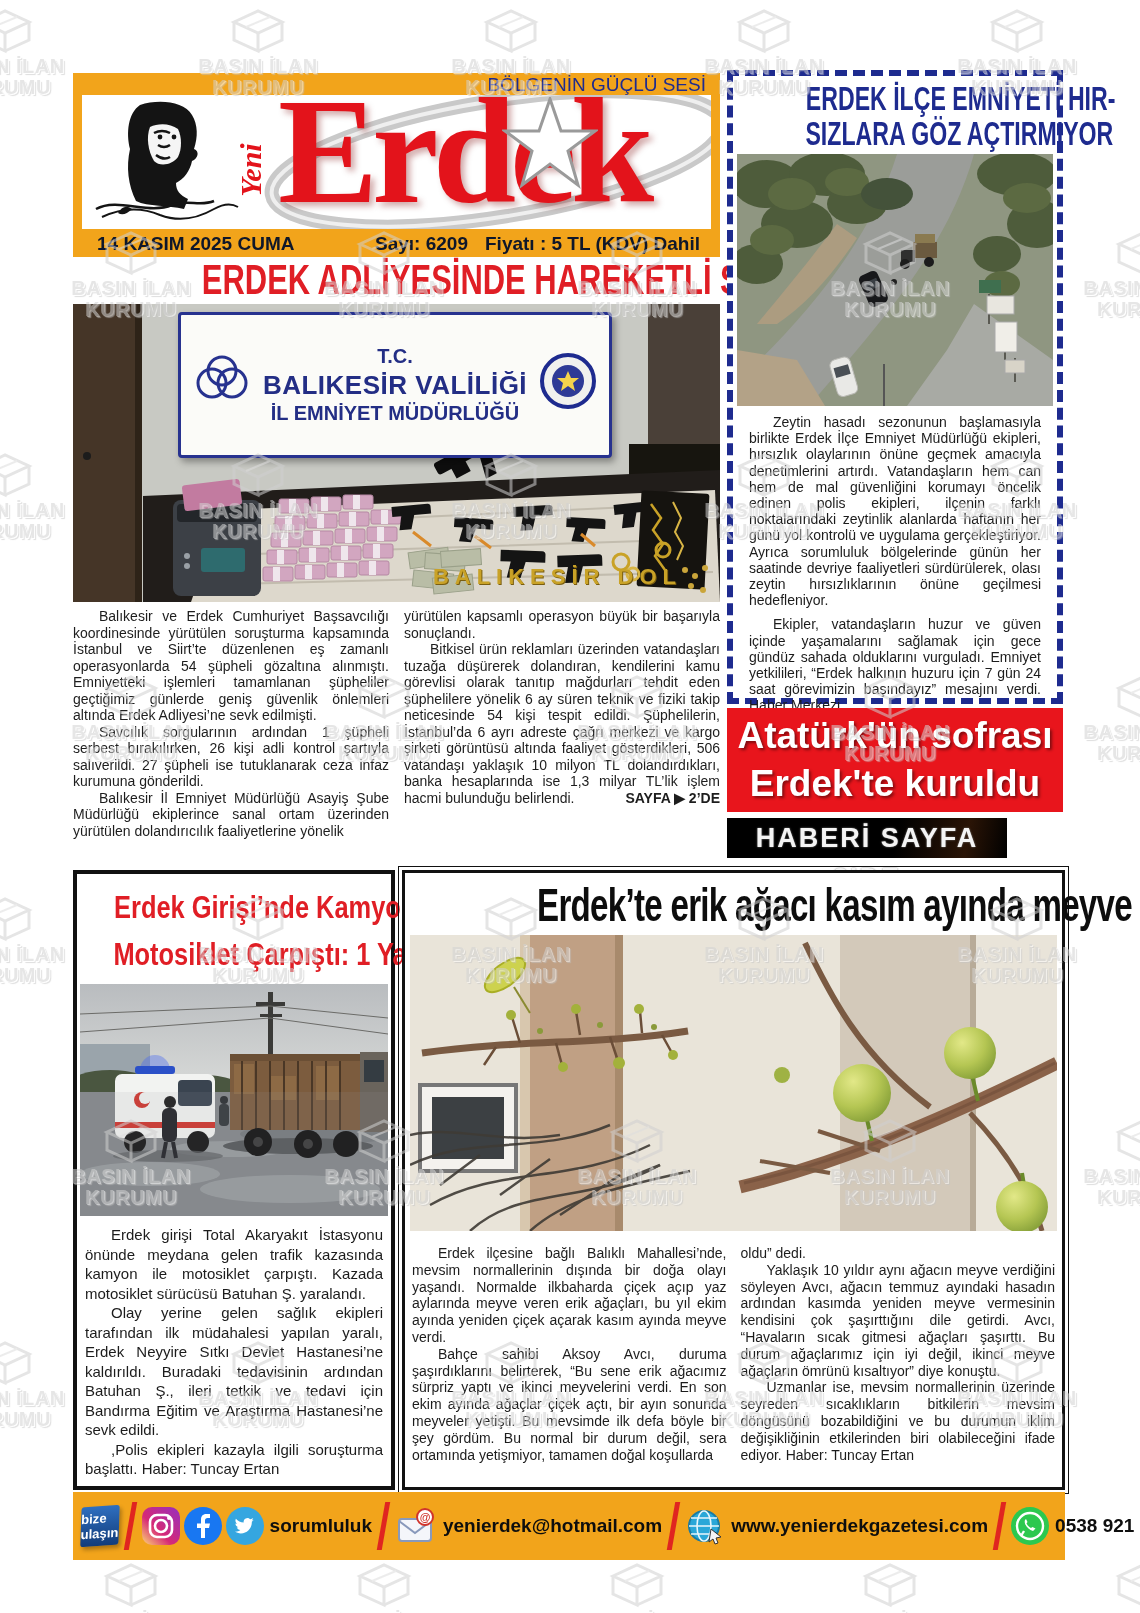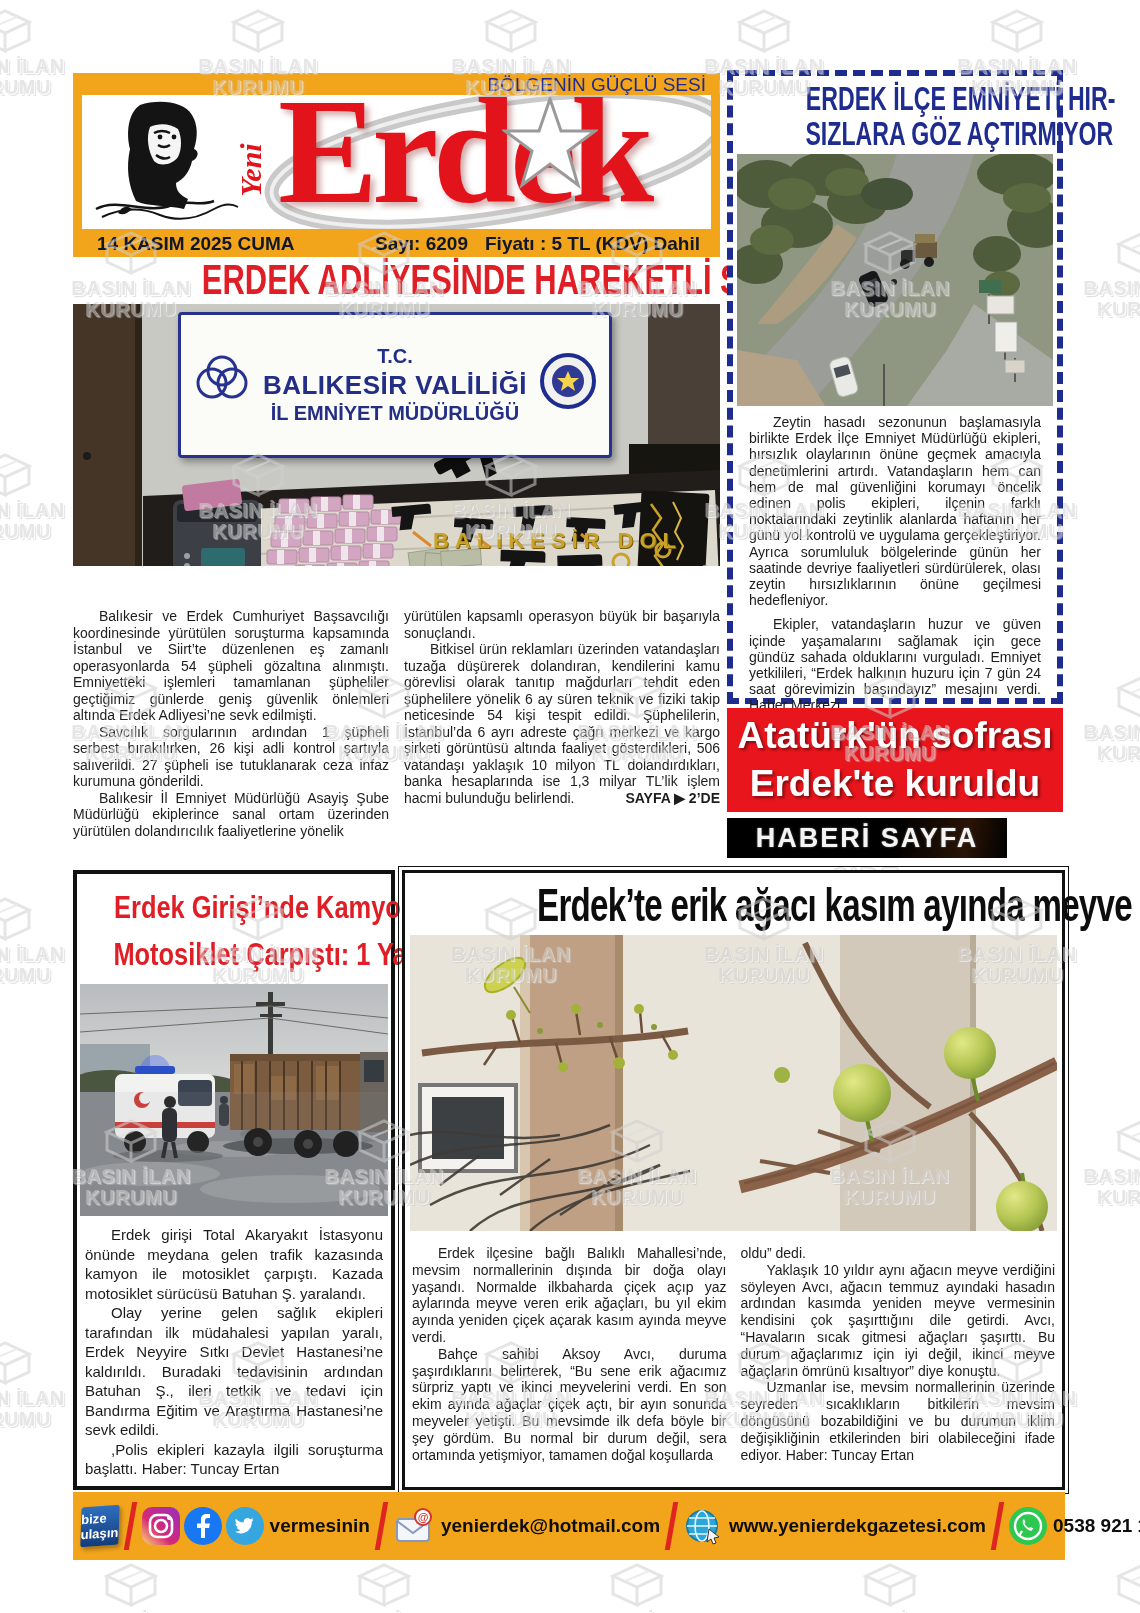--- a/index.html
+++ b/index.html
@@ -23,21 +23,21 @@
          text-shadow:4px 4px 6px rgba(120,0,0,.35);}
   .swoosh{position:absolute;left:170px;top:0;z-index:2;}
   .star-ovl{position:absolute;left:420px;top:2px;z-index:4;}
   .datebar{height:28px;position:relative;font-weight:bold;font-size:19px;color:#0f172a;}
   .datebar span{position:absolute;top:4px;white-space:nowrap;}
   .d-date{left:24px;} .d-issue{left:302px;} .d-price{left:412px;}
   
   .lead-headline{position:absolute;left:73px;top:256px;width:647px;text-align:center;z-index:10;}
   .lead-headline span{display:inline-block;transform:scaleX(.72);transform-origin:center;
     font-weight:bold;font-size:43px;line-height:46px;color:#e01e25;white-space:nowrap;letter-spacing:0;}
-  .lead-photo{position:absolute;left:73px;top:304px;width:647px;height:262px;background:#c8c9c3;z-index:10;overflow:hidden;}
+  .lead-photo{position:absolute;left:73px;top:304px;width:647px;height:298px;background:#c8c9c3;z-index:10;overflow:hidden;}
   .sign{position:absolute;left:105px;top:8px;width:428px;height:140px;background:#fbfbf8;
         border:3px solid #27328f;border-radius:4px;box-shadow:3px 4px 7px rgba(0,0,0,.35);
         display:flex;align-items:center;z-index:5;}
   .sign-center{flex:1;text-align:center;color:#232e85;font-weight:bold;line-height:1.25;}
   .sign-l1{font-size:20px;} .sign-l2{font-size:26px;letter-spacing:.5px;} .sign-l3{font-size:20px;}
   .bullet-caption{position:absolute;right:38px;bottom:12px;z-index:6;font-weight:bold;font-size:22px;
      letter-spacing:6px;color:#c9a227;text-shadow:1px 1px 0 #7a5e10;}
   .lead-cols{position:absolute;left:73px;top:608px;width:647px;height:252px;display:flex;gap:15px;z-index:10;}
   .col{width:316px;font-size:14px;line-height:16.5px;text-align:justify;color:#1d1d1d;}
   .col p{margin:0;text-indent:26px;}
@@ -508,21 +508,21 @@
     <circle cx="27" cy="11" r="2" fill="#fff"></circle>
   </svg>
   <svg class="fico" width="38" height="38" viewBox="0 0 38 38" style="margin-left:-2px">
     <circle cx="19" cy="19" r="19" fill="#1877f2"></circle>
     <path d="M21 31 v-10 h4 l1-4.5 h-5 v-3 c0-1.6.8-2.5 2.6-2.5 H26 V7 h-3.6 C18.6 7 17 9.3 17 12.6 v3.9 h-4 V21 h4 v10 Z" fill="#fff"></path>
   </svg>
   <svg class="fico" width="38" height="38" viewBox="0 0 38 38" style="margin-left:-2px">
     <circle cx="19" cy="19" r="19" fill="#35a6e0"></circle>
     <path d="M30 13 c-.8.4-1.7.6-2.6.8 a4.6 4.6 0 0 0-7.8 4.2 c-3.8-.2-7.2-2-9.5-4.8 -1.2 2.2-.6 5 1.5 6.4 -.8 0-1.5-.2-2.1-.6 0 2.3 1.6 4.2 3.7 4.7 -.7.2-1.4.2-2.1.1 .6 1.9 2.3 3.2 4.4 3.3 -1.9 1.5-4.3 2.2-6.7 1.9 2.1 1.4 4.6 2.2 7.3 2.2 8.8 0 13.7-7.5 13.4-14.2 .9-.7 1.7-1.5 2.3-2.5 -.8.4-1.7.6-2.6.7 1-.6 1.7-1.5 2-2.6 Z" fill="#fff" transform="scale(.82) translate(2 1)"></path>
   </svg>
-  <span class="ftext">vermesinin</span>
+  <span class="ftext">sorumluluk</span>
   <div class="fdiv"></div>
   <svg class="fico" width="42" height="38" viewBox="0 0 42 38">
     <rect x="4" y="12" width="32" height="22" rx="3" fill="#f4f6fa" stroke="#8899bb" stroke-width="2"></rect>
     <path d="M4 14 L20 26 L36 14" fill="none" stroke="#8899bb" stroke-width="2"></path>
     <circle cx="30" cy="10" r="8" fill="#fff" stroke="#d0342c" stroke-width="2"></circle>
     <text x="30" y="14" text-anchor="middle" font-size="11" font-weight="bold" fill="#d0342c" font-family="Liberation Sans, sans-serif">@</text>
   </svg>
   <span class="ftext">yenierdek@hotmail.com</span>
   <div class="fdiv"></div>
   <svg class="fico" width="40" height="38" viewBox="0 0 40 38">

